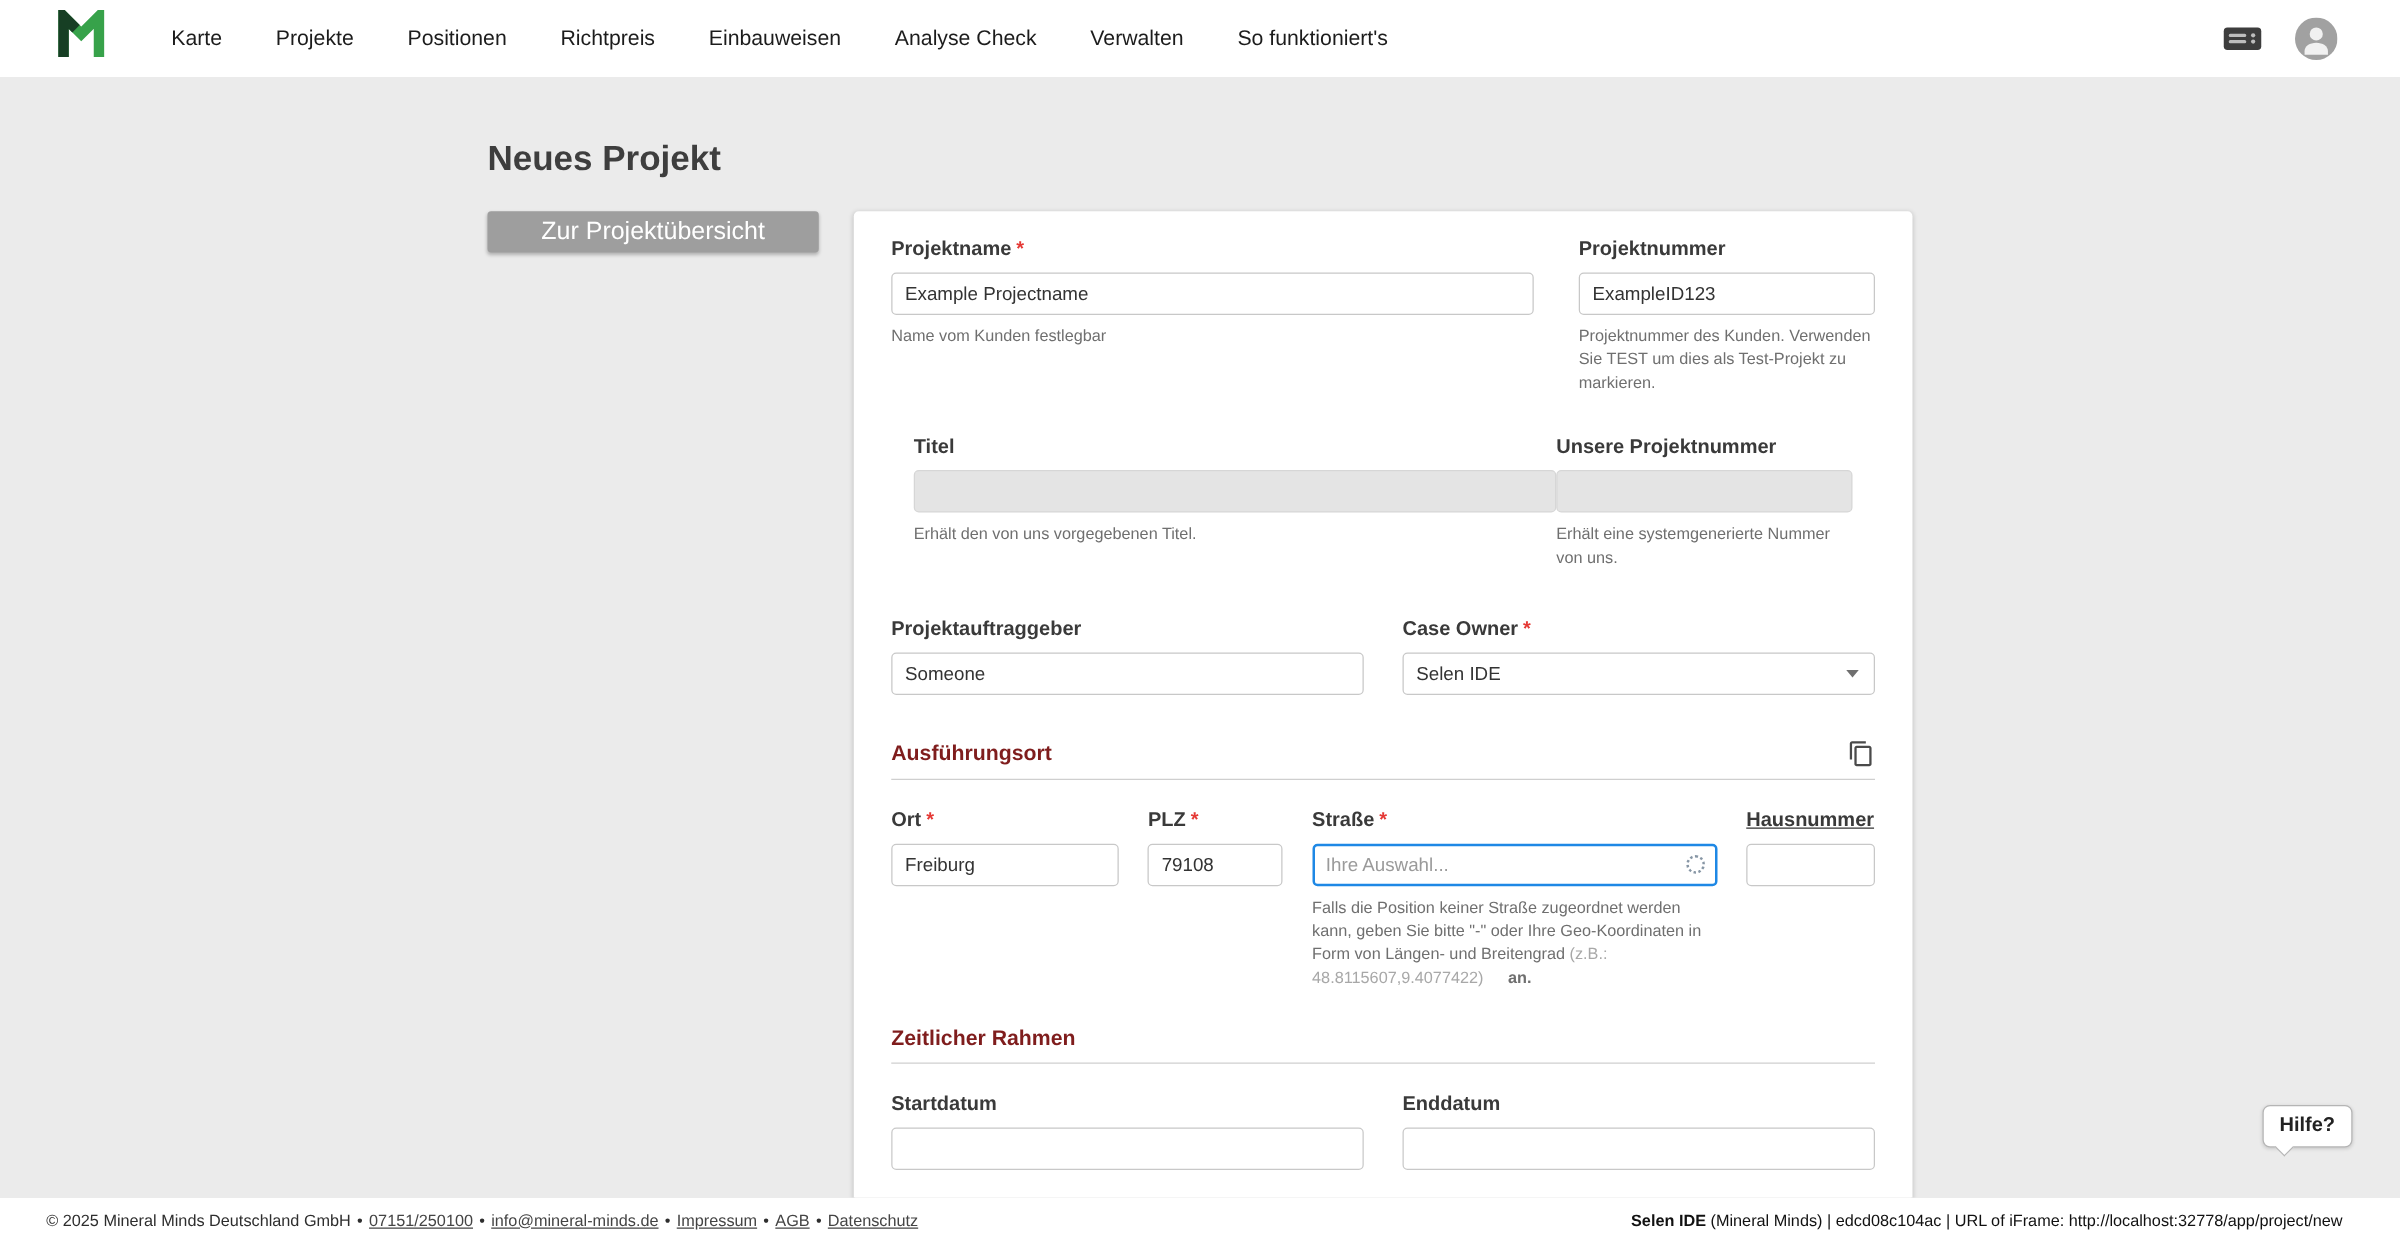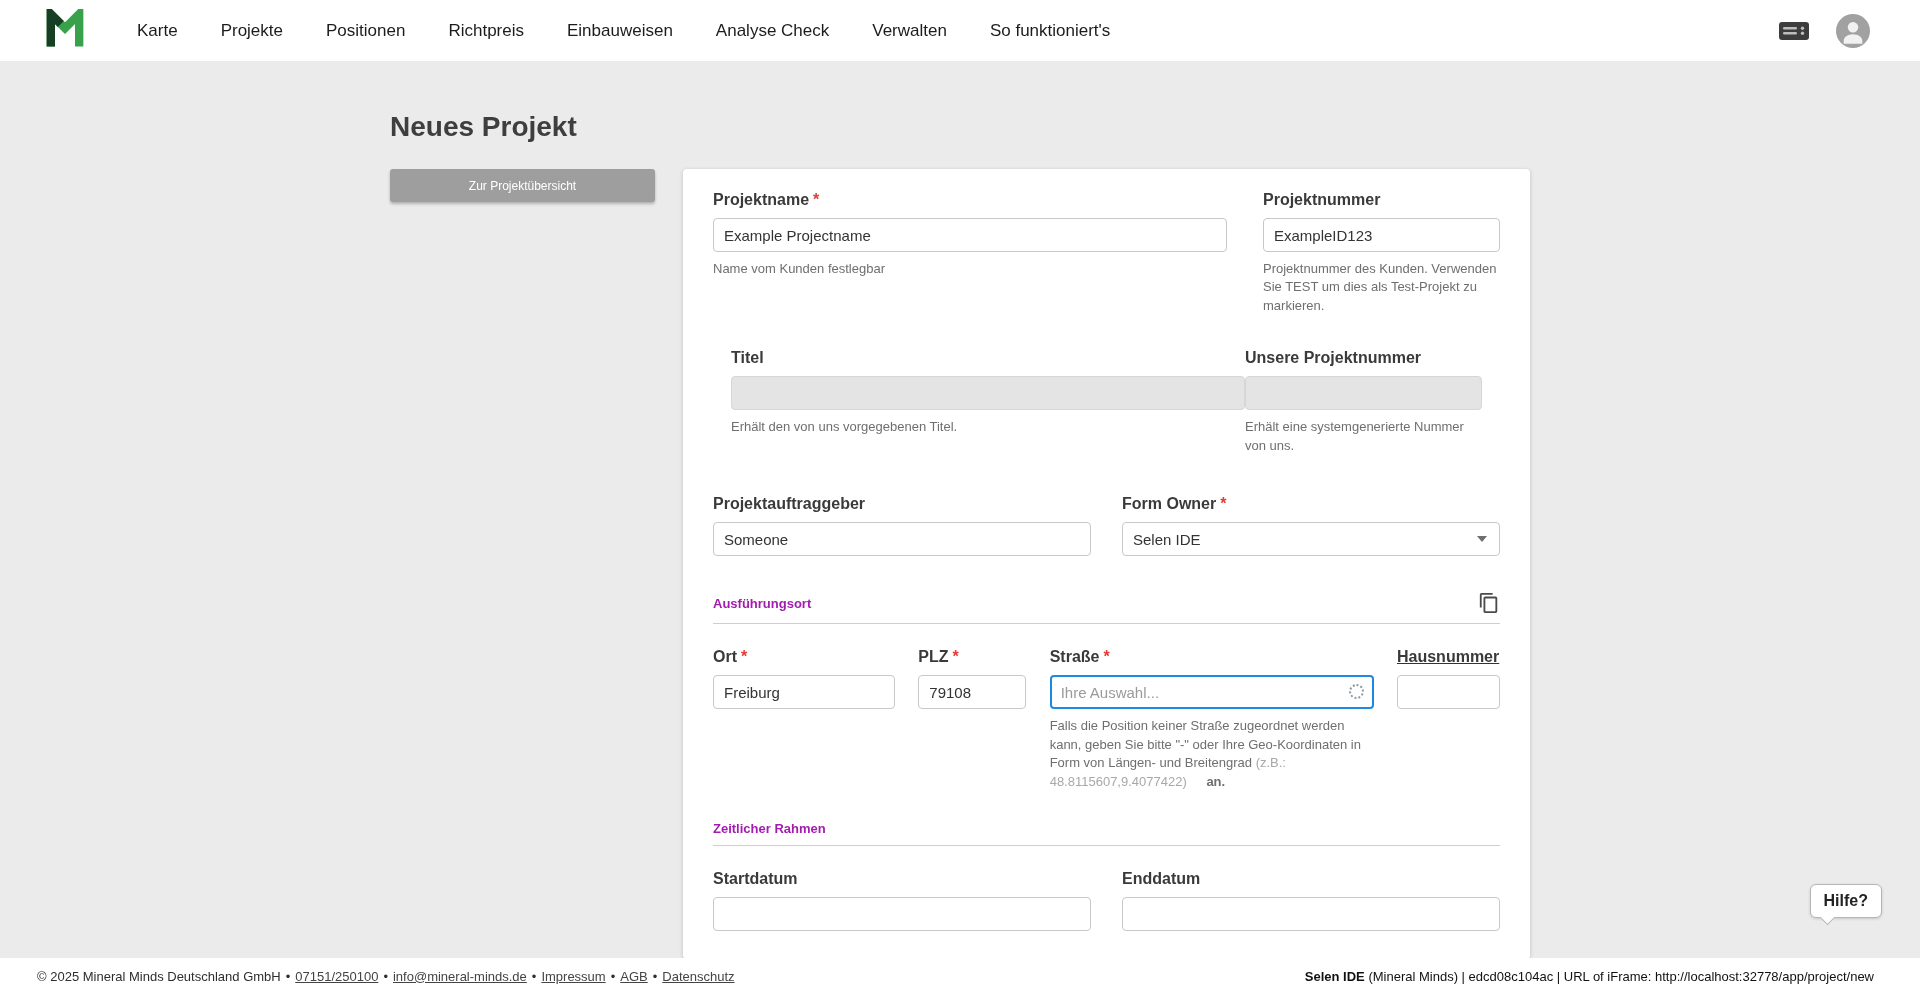--- a/index.html
+++ b/index.html
@@ -25,21 +25,21 @@
   .nav-right { margin-left: auto; display: flex; align-items: center; gap: 26px; }
   .icon-btn { cursor: pointer; display: flex; align-items: center; }
 
   
   .main { margin-top: 61px; height: 897px; overflow: hidden; }
   .container { width: 1140px; margin: 0 auto; padding-top: 50px; }
   .page-title { font-size: 28px; font-weight: 600; color: #3e3e3e; margin-bottom: 26px; }
   .content-row { display: flex; align-items: flex-start; }
   .back-button {
     width: 265px; height: 33px; flex: 0 0 265px;
-    background: #9e9e9e; color: #fff; font-size: 12px;
+    background: #9e9e9e; color: #fff; font-size: 20px;
     font-family: inherit; border: none; border-radius: 3px;
     box-shadow: 0 2px 3px rgba(0,0,0,0.25); cursor: pointer;
   }
   .right-col { flex: 1; margin-left: 28px; }
   .card {
     background: #fff; border-radius: 4px;
     box-shadow: 0 1px 4px rgba(0,0,0,0.18);
   }
   .form-card { padding: 22px 30px 28px 30px; }
 
@@ -81,21 +81,21 @@
   }
 
   .input-wrap { position: relative; }
   .input-focused { border: 2px solid #1e88e5; padding: 0 9px; }
   .spinner {
     position: absolute; right: 10px; top: 9px; width: 15px; height: 15px;
     border: 2px dotted #8796a5; border-radius: 50%;
   }
 
   .section-header { display: flex; align-items: center; justify-content: space-between; }
-  .section-title { font-size: 13px; font-weight: 700; color: #a21caf; }
+  .section-title { font-size: 17px; font-weight: 700; color: #7f1d1d; }
   .copy-btn { background: none; border: none; cursor: pointer; padding: 0; line-height: 0; }
   .rule { border: none; border-top: 1px solid #cfcfcf; margin: 9px 0 24px 0; }
 
   
   .hilfe {
     position: fixed; right: 38px; bottom: 76px; z-index: 40;
     background: #fff; border: 1px solid #b5b5b5; border-radius: 6px;
     padding: 7px 13px; font-size: 16px; font-weight: 700; color: #222;
     box-shadow: 0 1px 3px rgba(0,0,0,0.15); cursor: pointer;
   }
@@ -200,21 +200,21 @@
             </div>
           </div>
 
           <div class="form-row mb-36">
             <div class="w-half">
               <div class="field-label">Projektauftraggeber</div>
               <input type="text" class="text-input" value="Someone" style="">
             </div>
             <div class="w-half">
               <div class="field-label">
-                <span>Form Owner</span><span class="req">*</span>
+                <span>Case Owner</span><span class="req">*</span>
               </div>
               <div class="select-box">
                 <span>Selen IDE</span>
                 <span class="caret"></span>
               </div>
             </div>
           </div>
 
           <div class="section-header">
             <div class="section-title">Ausführungsort</div>

